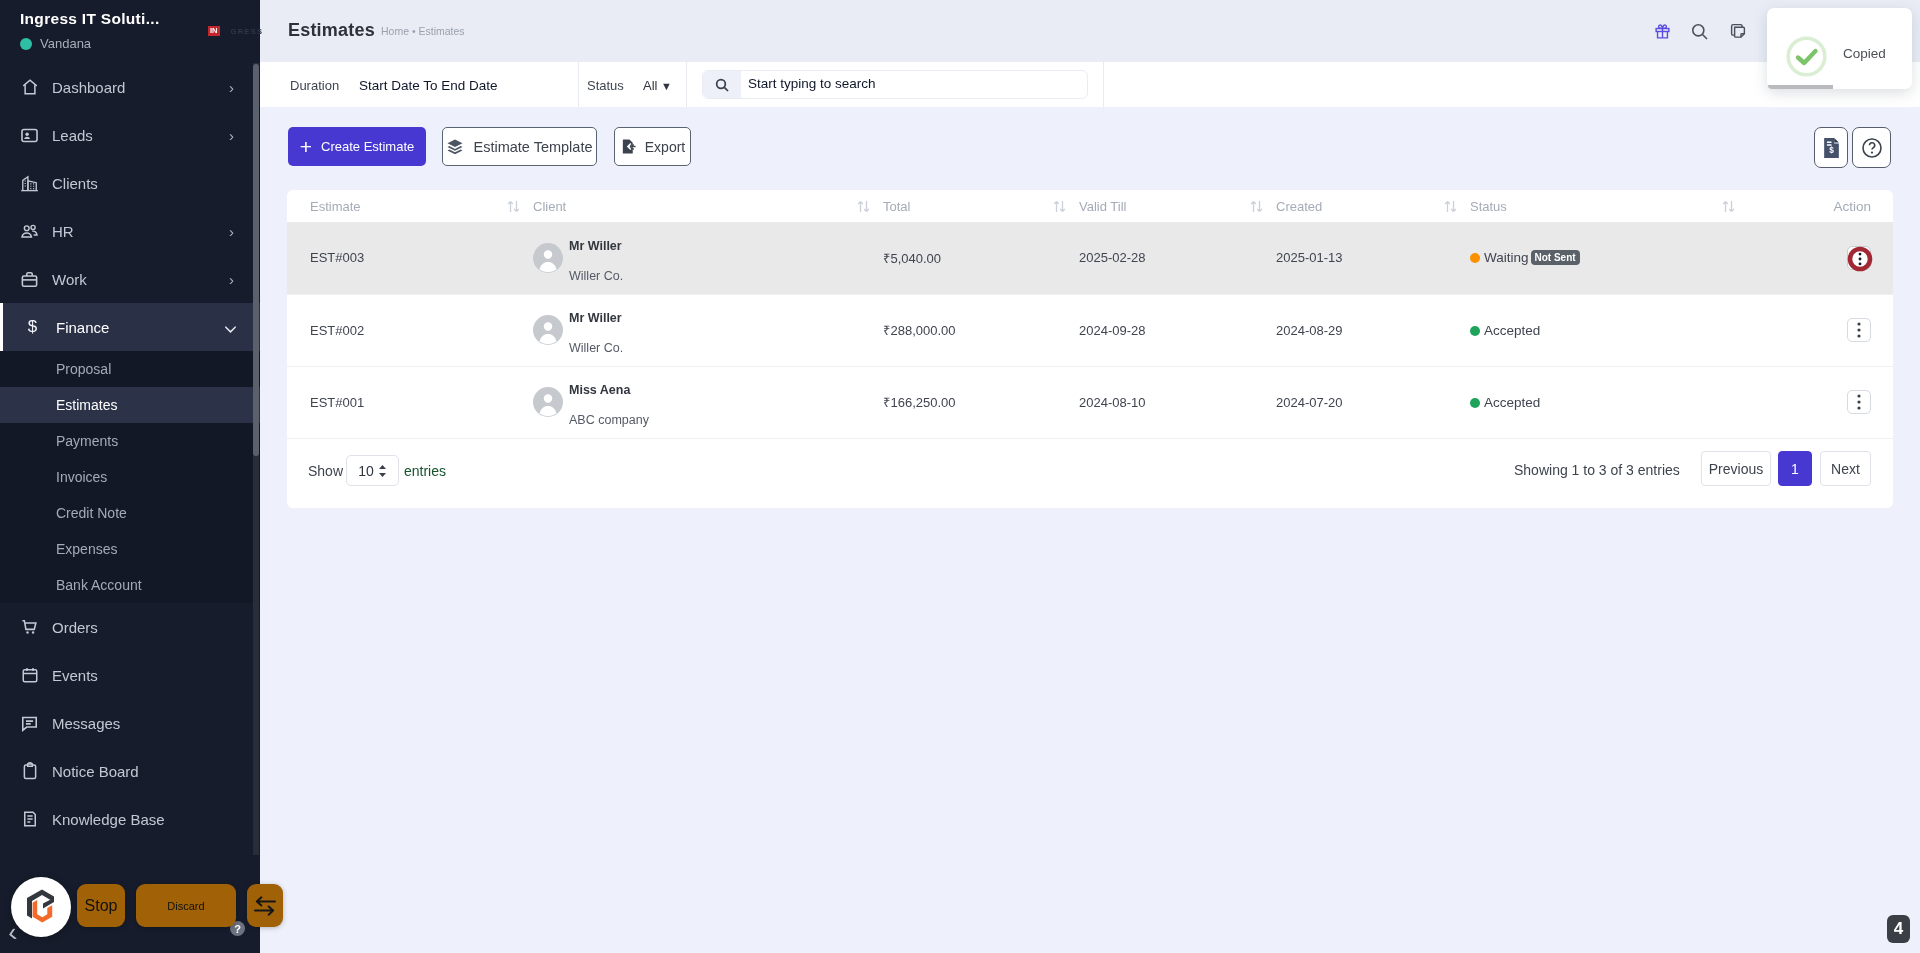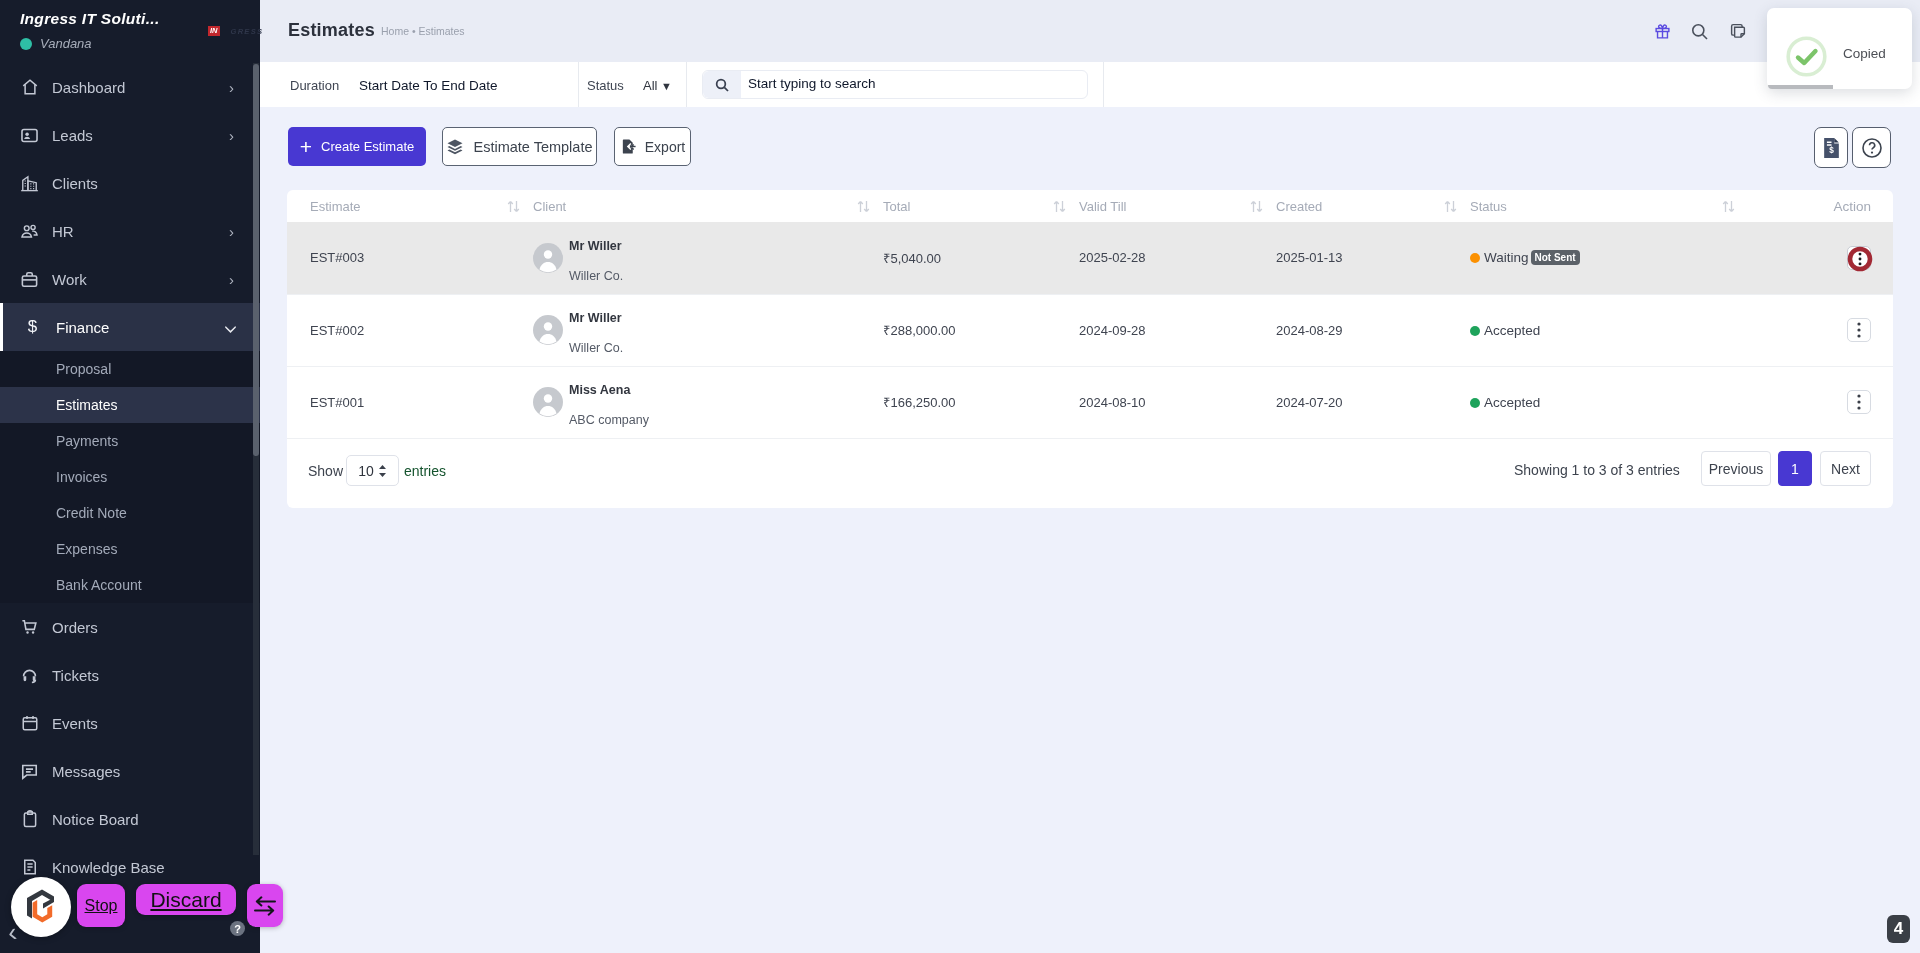--- a/index.html
+++ b/index.html
@@ -1,20 +1,20 @@
 <!DOCTYPE html>
 <html><head>
 <meta charset="utf-8">
 <style>
 * { margin:0; padding:0; box-sizing:border-box; }
 html,body { width:1920px; height:953px; overflow:hidden; font-family:"Liberation Sans", sans-serif; background:#eef1fb; }
 
 
 #sidebar { position:absolute; left:0; top:0; width:260px; height:953px; background:#161c2b; z-index:5; }
-.brand { position:absolute; left:0; top:0; width:204px; height:62px;font-style:italic; }
+.brand { position:absolute; left:0; top:0; width:204px; height:62px; }
 .brand .bname { position:absolute; left:20px; top:10px; font-size:15.5px; font-weight:bold; color:#fff; letter-spacing:0.3px; }
 .brand .sub { position:absolute; left:20px; top:36px; display:flex; align-items:center; }
 .brand .dot { width:12px; height:12px; border-radius:50%; background:#2ebfa5; margin-right:8px; }
 .brand .uname { color:#a7adba; font-size:13px; }
 .logo-badge { position:absolute; left:208px; top:26px; display:flex; align-items:center; }
 .logo-badge .in { background:#c2272d; color:#fff; font-size:7.5px; font-weight:bold; padding:1px 2px; line-height:8px; }
 .logo-badge .gres { color:#2f364a; font-size:7.5px; font-weight:bold; letter-spacing:1.3px; margin-left:11px; }
 
 .nav { position:absolute; top:63px; left:0; width:260px; }
 .nitem { position:relative; height:48px; display:flex; align-items:center; color:#c3c8d4; font-size:15px; }
@@ -83,24 +83,24 @@
 #pg-prev { left:1414px; width:70px; }
 #pg-1 { left:1491px; width:34px; background:#4838d2; border-color:#4838d2; color:#fff; }
 #pg-next { left:1533px; width:51px; }
 
 
 #toast { position:absolute; left:1767px; top:8px; width:145px; height:81px; background:#fff; border-radius:7px; box-shadow:0 4px 14px rgba(60,70,90,0.18); z-index:20; }
 #toast .txt { position:absolute; left:76px; top:38px; font-size:13.5px; color:#4c4f55; }
 #toast .bar { position:absolute; left:1px; top:77px; width:65px; height:4px; background:#b8babe; border-radius:0 0 0 7px; }
 
 
-.ovl-btn { position:absolute; background:#d946ef; border-radius:9px; box-shadow:0 1px 5px rgba(0,0,0,0.25); display:flex; align-items:center; justify-content:center; font-size:16px; color:#111; z-index:30;text-decoration:underline; }
+.ovl-btn { position:absolute; background:#a16207; border-radius:9px; box-shadow:0 1px 5px rgba(0,0,0,0.25); display:flex; align-items:center; justify-content:center; font-size:16px; color:#111; z-index:30; }
 #ovl-circle { position:absolute; left:11px; top:877px; width:60px; height:60px; border-radius:50%; background:#fff; box-shadow:0 1px 6px rgba(0,0,0,0.3); z-index:31; display:flex; align-items:center; justify-content:center; }
 #ovl-stop { left:77px; top:884px; width:48px; height:43px; }
-#ovl-discard { left:136px; top:884px; width:100px; height:31px; font-size:21px; }
+#ovl-discard { left:136px; top:884px; width:100px; height:43px; font-size:11px; }
 #ovl-swap { left:247px; top:884px; width:36px; height:43px; }
 #ovl-q { position:absolute; left:230px; top:921px; width:15px; height:15px; border-radius:50%; background:#6b7280; color:#fff; font-size:11px; font-weight:bold; display:flex; align-items:center; justify-content:center; z-index:29; }
 #badge4 { position:absolute; left:1887px; top:915px; width:23px; height:28px; background:#3a3f46; border-radius:6px; color:#fff; font-size:17px; font-weight:bold; display:flex; align-items:center; justify-content:center; z-index:30; }
 </style>
 </head>
 <body>
 
 <div id="sidebar">
   <div class="brand">
     <div class="bname">Ingress IT Soluti...</div>
@@ -201,30 +201,20 @@
     </div>
     <div class="nitem">
         <span class="ic">
           <svg width="20" height="20" viewBox="0 0 24 24" fill="none" stroke="#c3c8d4" stroke-width="2">
             <path d="M3 4h2.5l2 11h10.5l2-8H7"></path>
             <circle cx="9.5" cy="19" r="1.5" fill="#c3c8d4" stroke="none"></circle>
             <circle cx="16.5" cy="19" r="1.5" fill="#c3c8d4" stroke="none"></circle>
           </svg>
         </span>
         <span class="lbl">Orders</span>
-      </div>
-    <div class="nitem">
-        <span class="ic">
-          <svg width="19" height="19" viewBox="0 0 24 24" fill="none" stroke="#c3c8d4" stroke-width="2">
-            <path d="M4.5 13a7.5 7.5 0 0 1 15 0"></path>
-            <path d="M4.5 13v4.5a1.7 1.7 0 0 0 3.4 0V13zM19.5 13v4.5a1.7 1.7 0 0 1-3.4 0V13z" fill="#c3c8d4" stroke="none"></path>
-            <path d="M19.5 17.5c0 2.2-2 3.2-4.5 3.4"></path>
-          </svg>
-        </span>
-        <span class="lbl">Tickets</span>
       </div>
     <div class="nitem">
         <span class="ic">
           <svg width="18" height="18" viewBox="0 0 24 24" fill="none" stroke="#c3c8d4" stroke-width="2">
             <rect x="3" y="5" width="18" height="16" rx="2"></rect>
             <path d="M3 10h18"></path>
             <path d="M8 2.8v4M16 2.8v4"></path>
           </svg>
         </span>
         <span class="lbl">Events</span>

